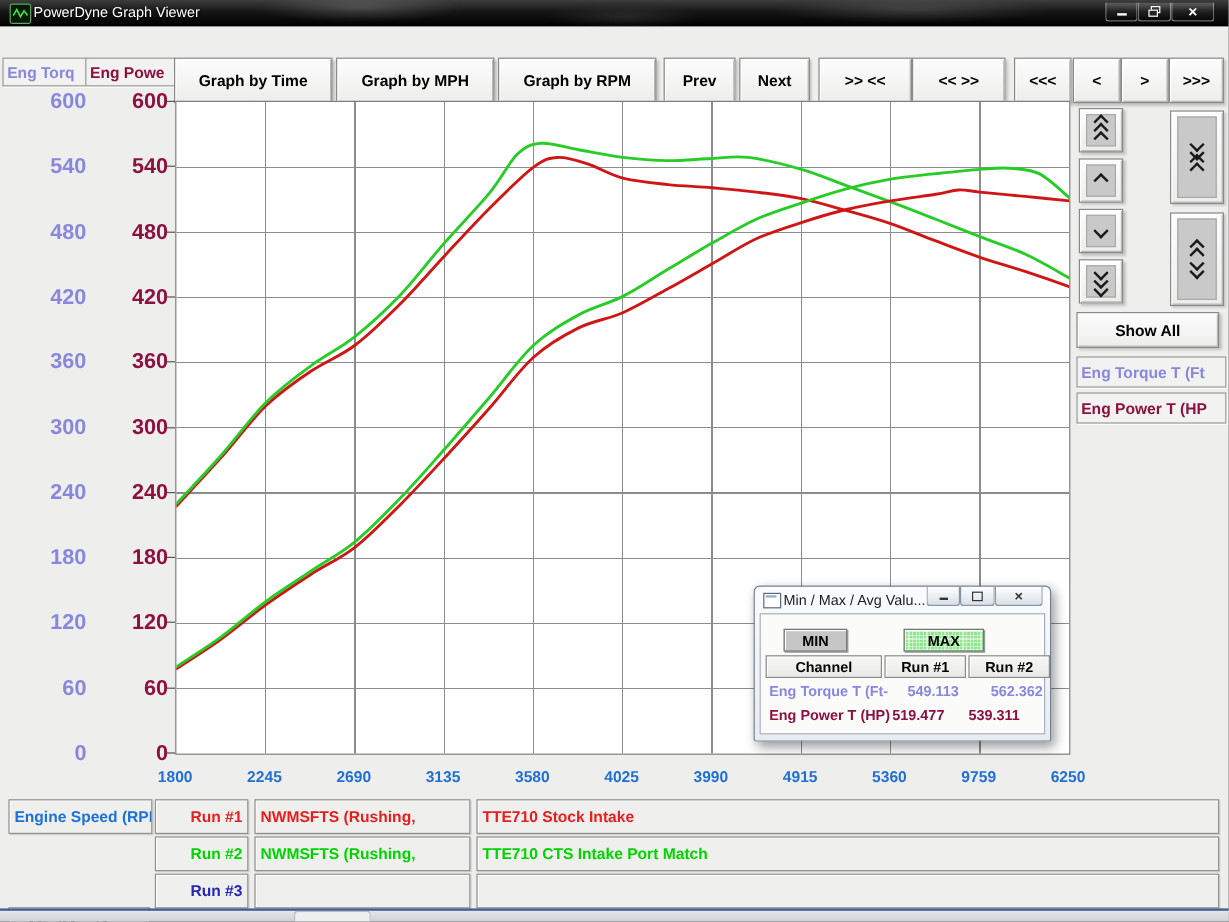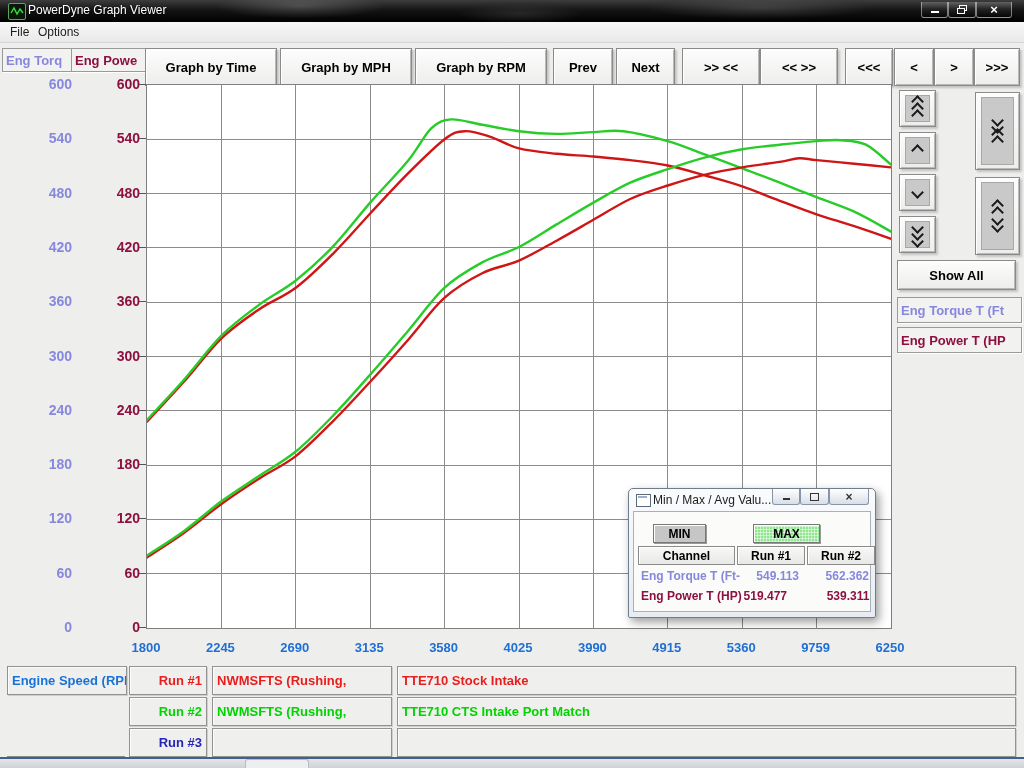--- a/index.html
+++ b/index.html
@@ -30,21 +30,21 @@
   
   .btn{background:linear-gradient(#fdfdfd,#ededeb);border:1px solid #8a8a8a;
        box-shadow:inset 1px 1px 0 #fff,inset -1px -1px 0 #b9b9b9,2px 2px 2px rgba(0,0,0,.18);
        display:flex;align-items:center;justify-content:center;font-weight:bold;font-size:13px;color:#000;cursor:default;}
   
   .chanbox{background:#f2f2f0;border:1px solid #9a9a9a;box-shadow:1px 1px 0 #fff;
            font-weight:bold;font-size:13px;display:flex;align-items:center;padding:0 3px;
            white-space:nowrap;overflow:hidden;}
   
   .plot{left:146px;top:84px;width:744px;height:543px;background:#fff;border:1px solid #7e7e7e;}
-  .ytick{position:absolute;width:52px;text-align:right;font-weight:bold;font-size:14px;line-height:16px;}
+  .ytick{position:absolute;width:52px;text-align:right;font-weight:bold;font-size:18px;line-height:16px;}
   .xtick{position:absolute;width:74px;text-align:center;font-weight:bold;font-size:13px;}
   .lefttick{position:absolute;width:7px;height:1px;background:#555;}
   
   .pad{background:#c9c9c9;border:1px solid #a8a8a8;display:flex;flex-direction:column;align-items:center;justify-content:center;}
   .chev{width:7px;height:7px;border-left:2px solid #1a1a1a;border-top:2px solid #1a1a1a;flex:none;}
   .chev.u{transform:rotate(45deg);margin:-1px 0;}
   .chev.d{transform:rotate(225deg);margin:-1px 0;}
   
   .mmwin{left:628px;top:488px;width:246px;height:128px;background:linear-gradient(#fafbfd,#e7ecf2);
          border:1px solid #6f7d8d;border-radius:5px 5px 2px 2px;box-shadow:3px 4px 10px rgba(0,0,0,.4);}
@@ -87,24 +87,20 @@
         <span class="glyph-min"></span>
       </span>
     <span class="capbtn" style="left:948px;width:26px;">
         <span class="glyph-restore"></span>
       </span>
     <span class="capbtn" style="left:976px;width:34px;">
         <span class="glyph-close">×</span>
       </span>
   </div>
 
-  <div class="abs menubar">
-    <span class="menuitem" style="left:6px;">File</span>
-    <span class="menuitem" style="left:34px;">Options</span>
-  </div>
 
   <div class="abs chanbox" style="left:2px;top:48px;width:64px;height:22px;color:#8787de;">Eng Torq</div>
   <div class="abs chanbox" style="left:71px;top:48px;width:67px;height:22px;color:#8d1040;">Eng Powe</div>
 
   <div class="abs" id="toolbar">
       <div class="btn abs" style="left: 145px; top: 48px; width: 130px; height: 36px;">Graph by Time</div>
       <div class="btn abs" style="left: 280px; top: 48px; width: 130px; height: 36px;">Graph by MPH</div>
       <div class="btn abs" style="left: 415px; top: 48px; width: 130px; height: 36px;">Graph by RPM</div>
       <div class="btn abs" style="left: 553px; top: 48px; width: 58px; height: 36px;">Prev</div>
       <div class="btn abs" style="left: 616px; top: 48px; width: 57px; height: 36px;">Next</div>
@@ -264,21 +260,21 @@
         <div class="mmhdr" style="left: 9px; top: 57px; width: 95px;">Channel</div>
         <div class="mmhdr" style="left: 108px; top: 57px; width: 66px;">Run #1</div>
         <div class="mmhdr" style="left: 178px; top: 57px; width: 66px;">Run #2</div>
       </div>
     <div id="mmrows">
         <div class="mmcell" style="left: 12px; top: 80px; color: rgb(135, 135, 222);">Eng Torque T (Ft-</div>
         <div class="mmcell" style="left: 108px; top: 80px; width: 62px; text-align: right; color: rgb(135, 135, 222);">549.113</div>
         <div class="mmcell" style="left: 178px; top: 80px; width: 62px; text-align: right; color: rgb(135, 135, 222);">562.362</div>
         <div class="mmcell" style="left: 12px; top: 100px; color: rgb(141, 16, 64);">Eng Power T (HP)</div>
         <div class="mmcell" style="left: 96px; top: 100px; width: 62px; text-align: right; color: rgb(141, 16, 64);">519.477</div>
-        <div class="mmcell" style="left: 188px; top: 100px; width: 62px; text-align: center; color: rgb(141, 16, 64);">539.311</div>
+        <div class="mmcell" style="left: 178px; top: 100px; width: 62px; text-align: left; color: rgb(141, 16, 64);">539.311</div>
       </div>
   </div>
 
   <div class="abs field" style="left:7px;top:666px;width:110px;height:27px;color:#1a72d8;">Engine Speed (RPM</div>
   <div class="abs" id="runrows">
       <div class="field right abs" style="left: 129px; top: 666px; width: 68px; height: 27px; color: rgb(232, 30, 30);">Run #1</div>
       <div class="field abs" style="left: 212px; top: 666px; width: 170px; height: 27px; color: rgb(232, 30, 30);">NWMSFTS (Rushing,</div>
       <div class="field abs" style="left: 397px; top: 666px; width: 609px; height: 27px; color: rgb(232, 30, 30);">TTE710 Stock Intake</div>
       <div class="field right abs" style="left: 129px; top: 697px; width: 68px; height: 27px; color: rgb(0, 212, 0);">Run #2</div>
       <div class="field abs" style="left: 212px; top: 697px; width: 170px; height: 27px; color: rgb(0, 212, 0);">NWMSFTS (Rushing,</div>

